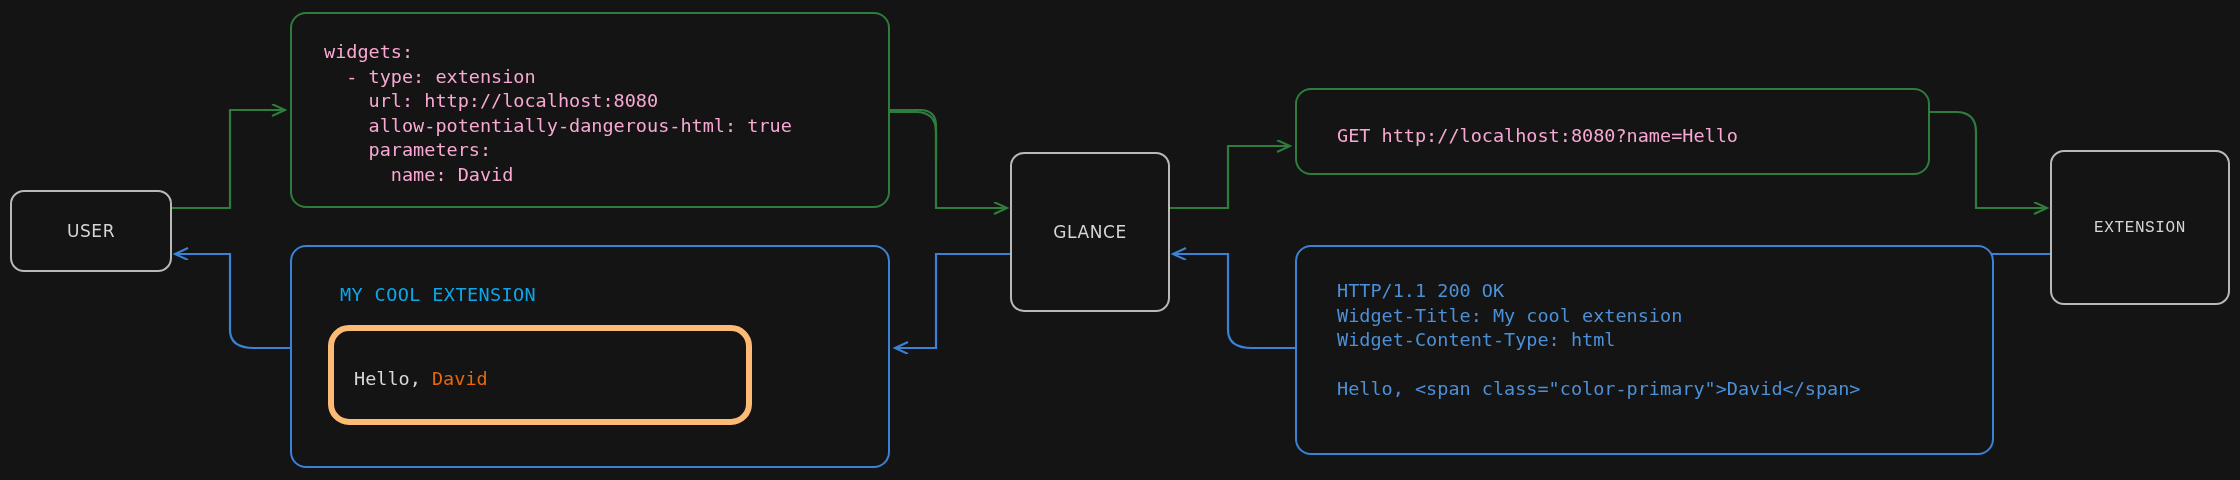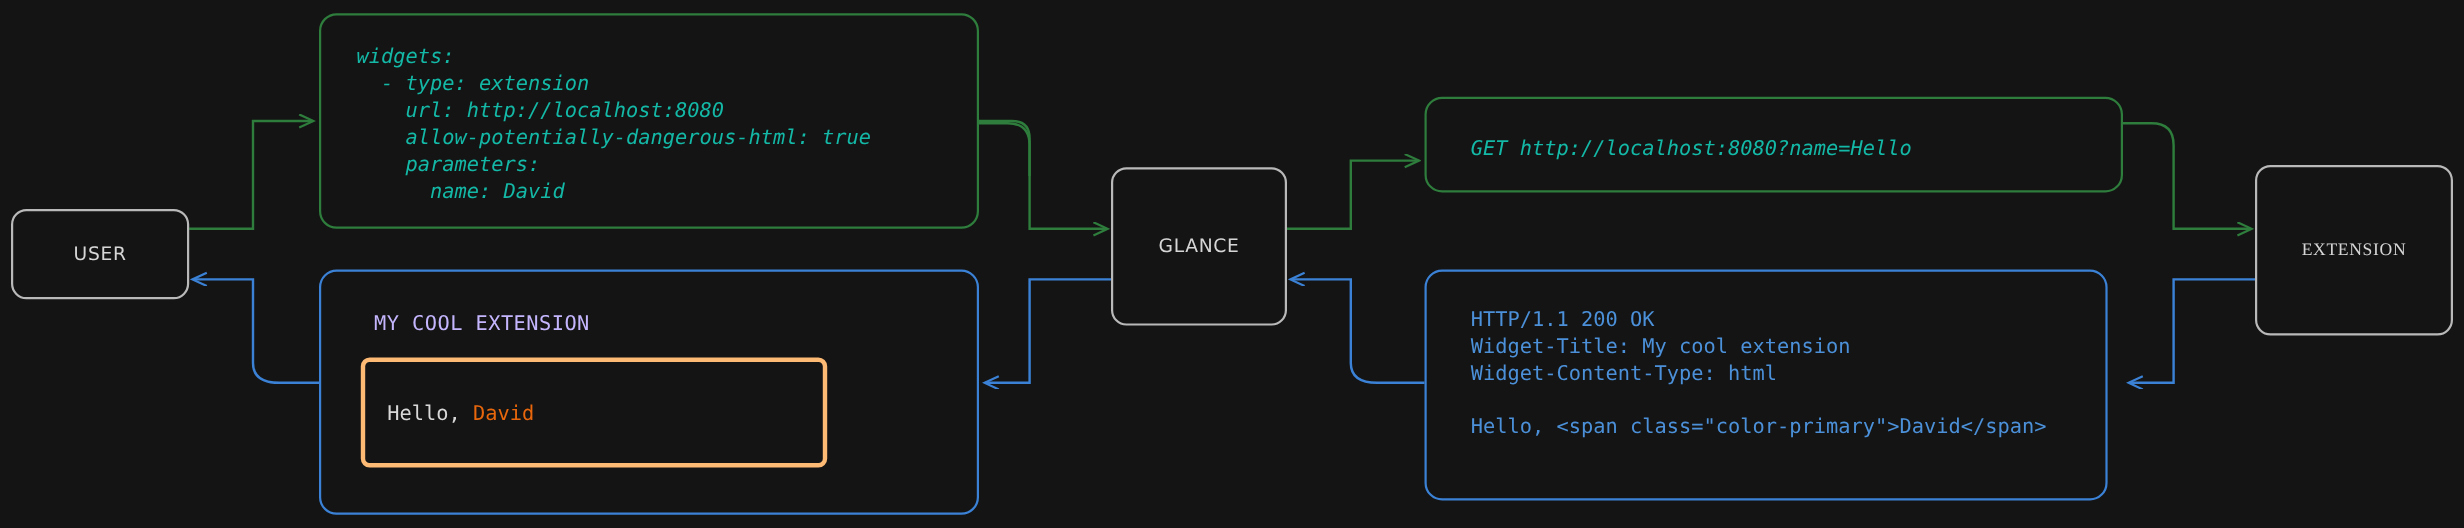--- a/index.html
+++ b/index.html
@@ -47,45 +47,45 @@
   .card.green { border: 2px solid #2e7d3c; }
   .card.blue  { border: 2px solid #3b82d6; }
 
   .code {
     font-family: "DejaVu Sans Mono", "Liberation Mono", monospace;
     font-size: 18.5px;
     line-height: 24.5px;
     white-space: pre;
     margin: 0;
   }
-  .code.green { color: #14b8a6; font-style: italic; }
+  .code.green { color: #f9a8d4; }
   .code.blue  { color: #4b90d8; }
 
   #yaml-card .code { position: absolute; left: 32px; top: 26px; }
   #get-card .code  { position: absolute; left: 40px; top: 34px; }
   #resp-card .code { position: absolute; left: 40px; top: 32px; }
 
   #widget-card .widget-title {
     position: absolute;
     left: 48px;
     top: 37px;
     font-family: "DejaVu Sans Mono", "Liberation Mono", monospace;
     font-size: 18.5px;
     letter-spacing: 0.4px;
-    color: #c4b5fd;
+    color: #0ea5e9;
   }
   #widget-inner {
     position: absolute;
     left: 36px;
     top: 78px;
     width: 424px;
     height: 100px;
     box-sizing: border-box;
-    border: 4px solid #fdba74;
-    border-radius: 8px;
+    border: 6px solid #fdba74;
+    border-radius: 21px;
     background: #141414;
   }
   #widget-inner .code {
     position: absolute;
     left: 20px;
     top: 36px;
     color: #d8d8d8;
   }
   .accent { color: #e8670c; }
 </style>
@@ -144,33 +144,33 @@
       name: David</pre>
   </div>
 
   <div class="card blue" id="widget-card" style="left:290px; top:245px; width:600px; height:223px;">
     <div class="widget-title">MY COOL EXTENSION</div>
     <div id="widget-inner">
       <div class="code"><span>Hello, </span><span class="accent">David</span></div>
     </div>
   </div>
 
-  <div class="node" id="node-glance" style="left:1010px; top:152px; width:160px; height:144px;">
+  <div class="node" id="node-glance" style="left:1010px; top:152px; width:160px; height:160px;">
     <span class="node-label">GLANCE</span>
   </div>
 
   <div class="card green" id="get-card" style="left:1295px; top:88px; width:635px; height:87px;">
     <pre class="code green">GET http://localhost:8080?name=Hello</pre>
   </div>
 
-  <div class="card blue" id="resp-card" style="left:1295px; top:245px; width:621px; height:210px;">
+  <div class="card blue" id="resp-card" style="left:1295px; top:245px; width:699px; height:210px;">
     <pre class="code blue">HTTP/1.1 200 OK
 Widget-Title: My cool extension
 Widget-Content-Type: html
 
 Hello, &lt;span class="color-primary"&gt;David&lt;/span&gt;</pre>
   </div>
 
   <div class="node" id="node-extension" style="left:2050px; top:150px; width:180px; height:155px;">
-    <span class="node-label" style="font-family:Liberation Serif, serif; font-size:16px;">EXTENSION</span>
+    <span class="node-label" style="font-family:Liberation Mono, monospace; font-size:16px;">EXTENSION</span>
   </div>
 
 </div>
 
 </body></html>

